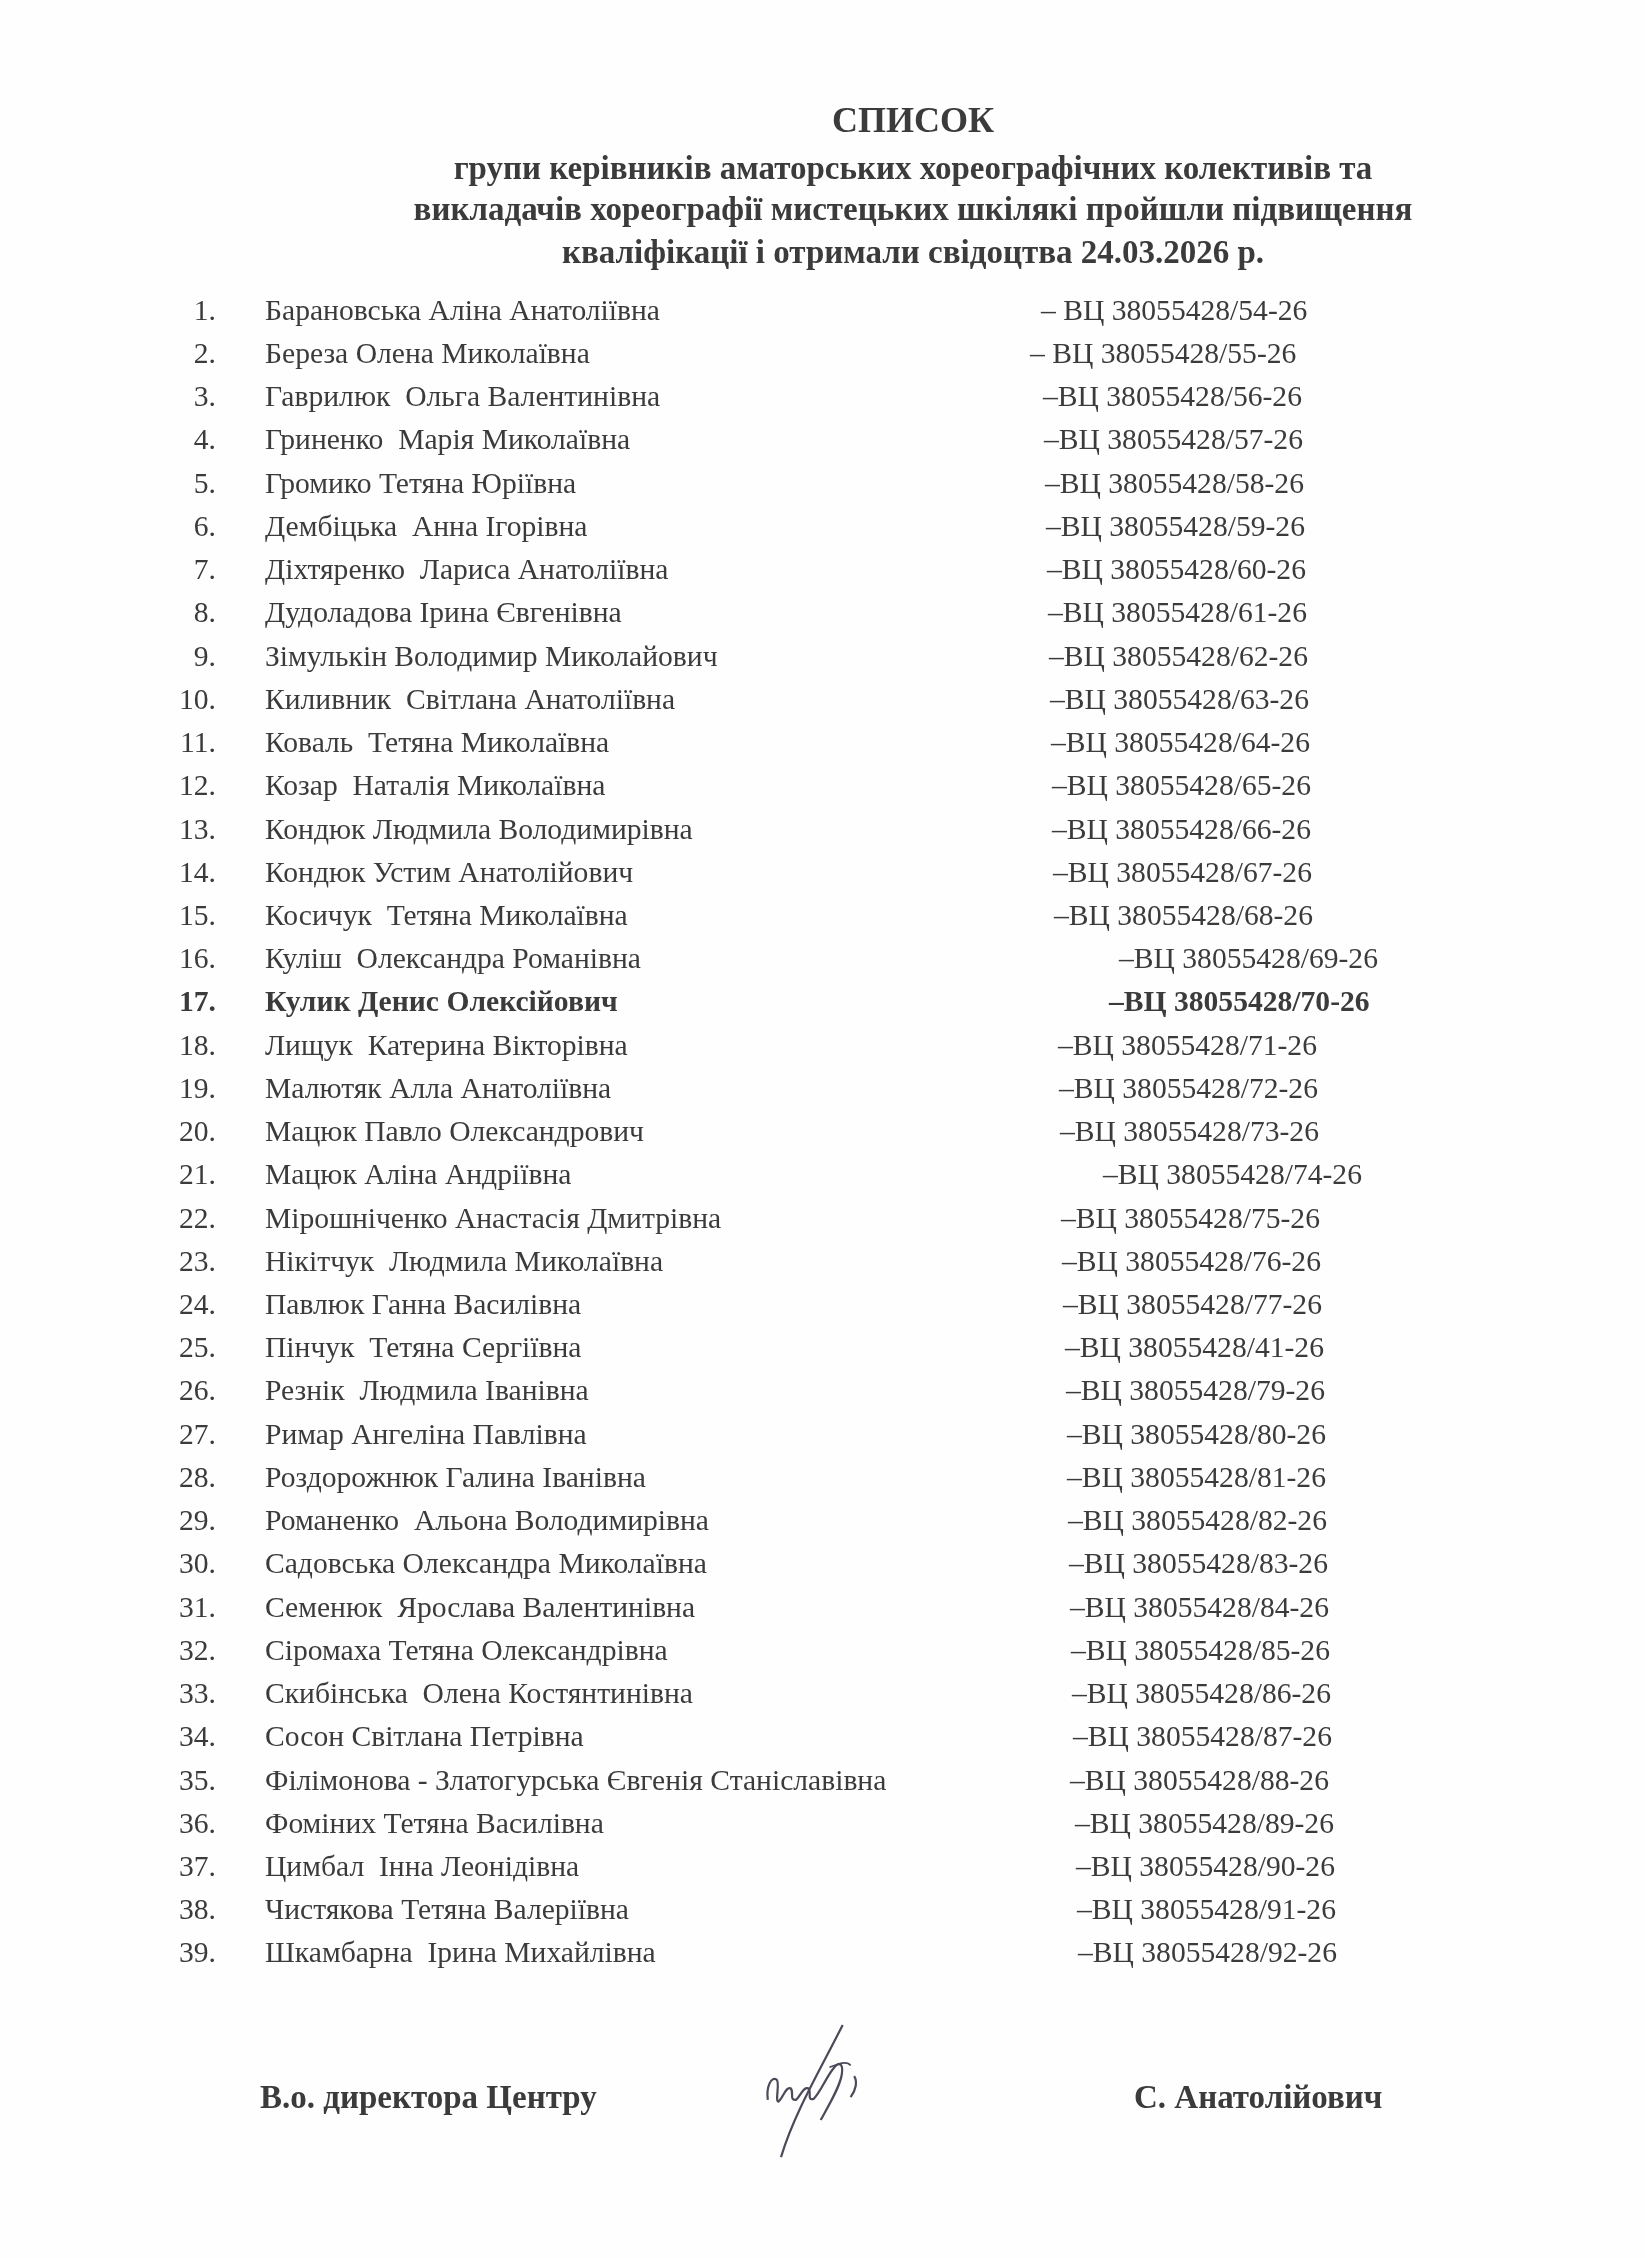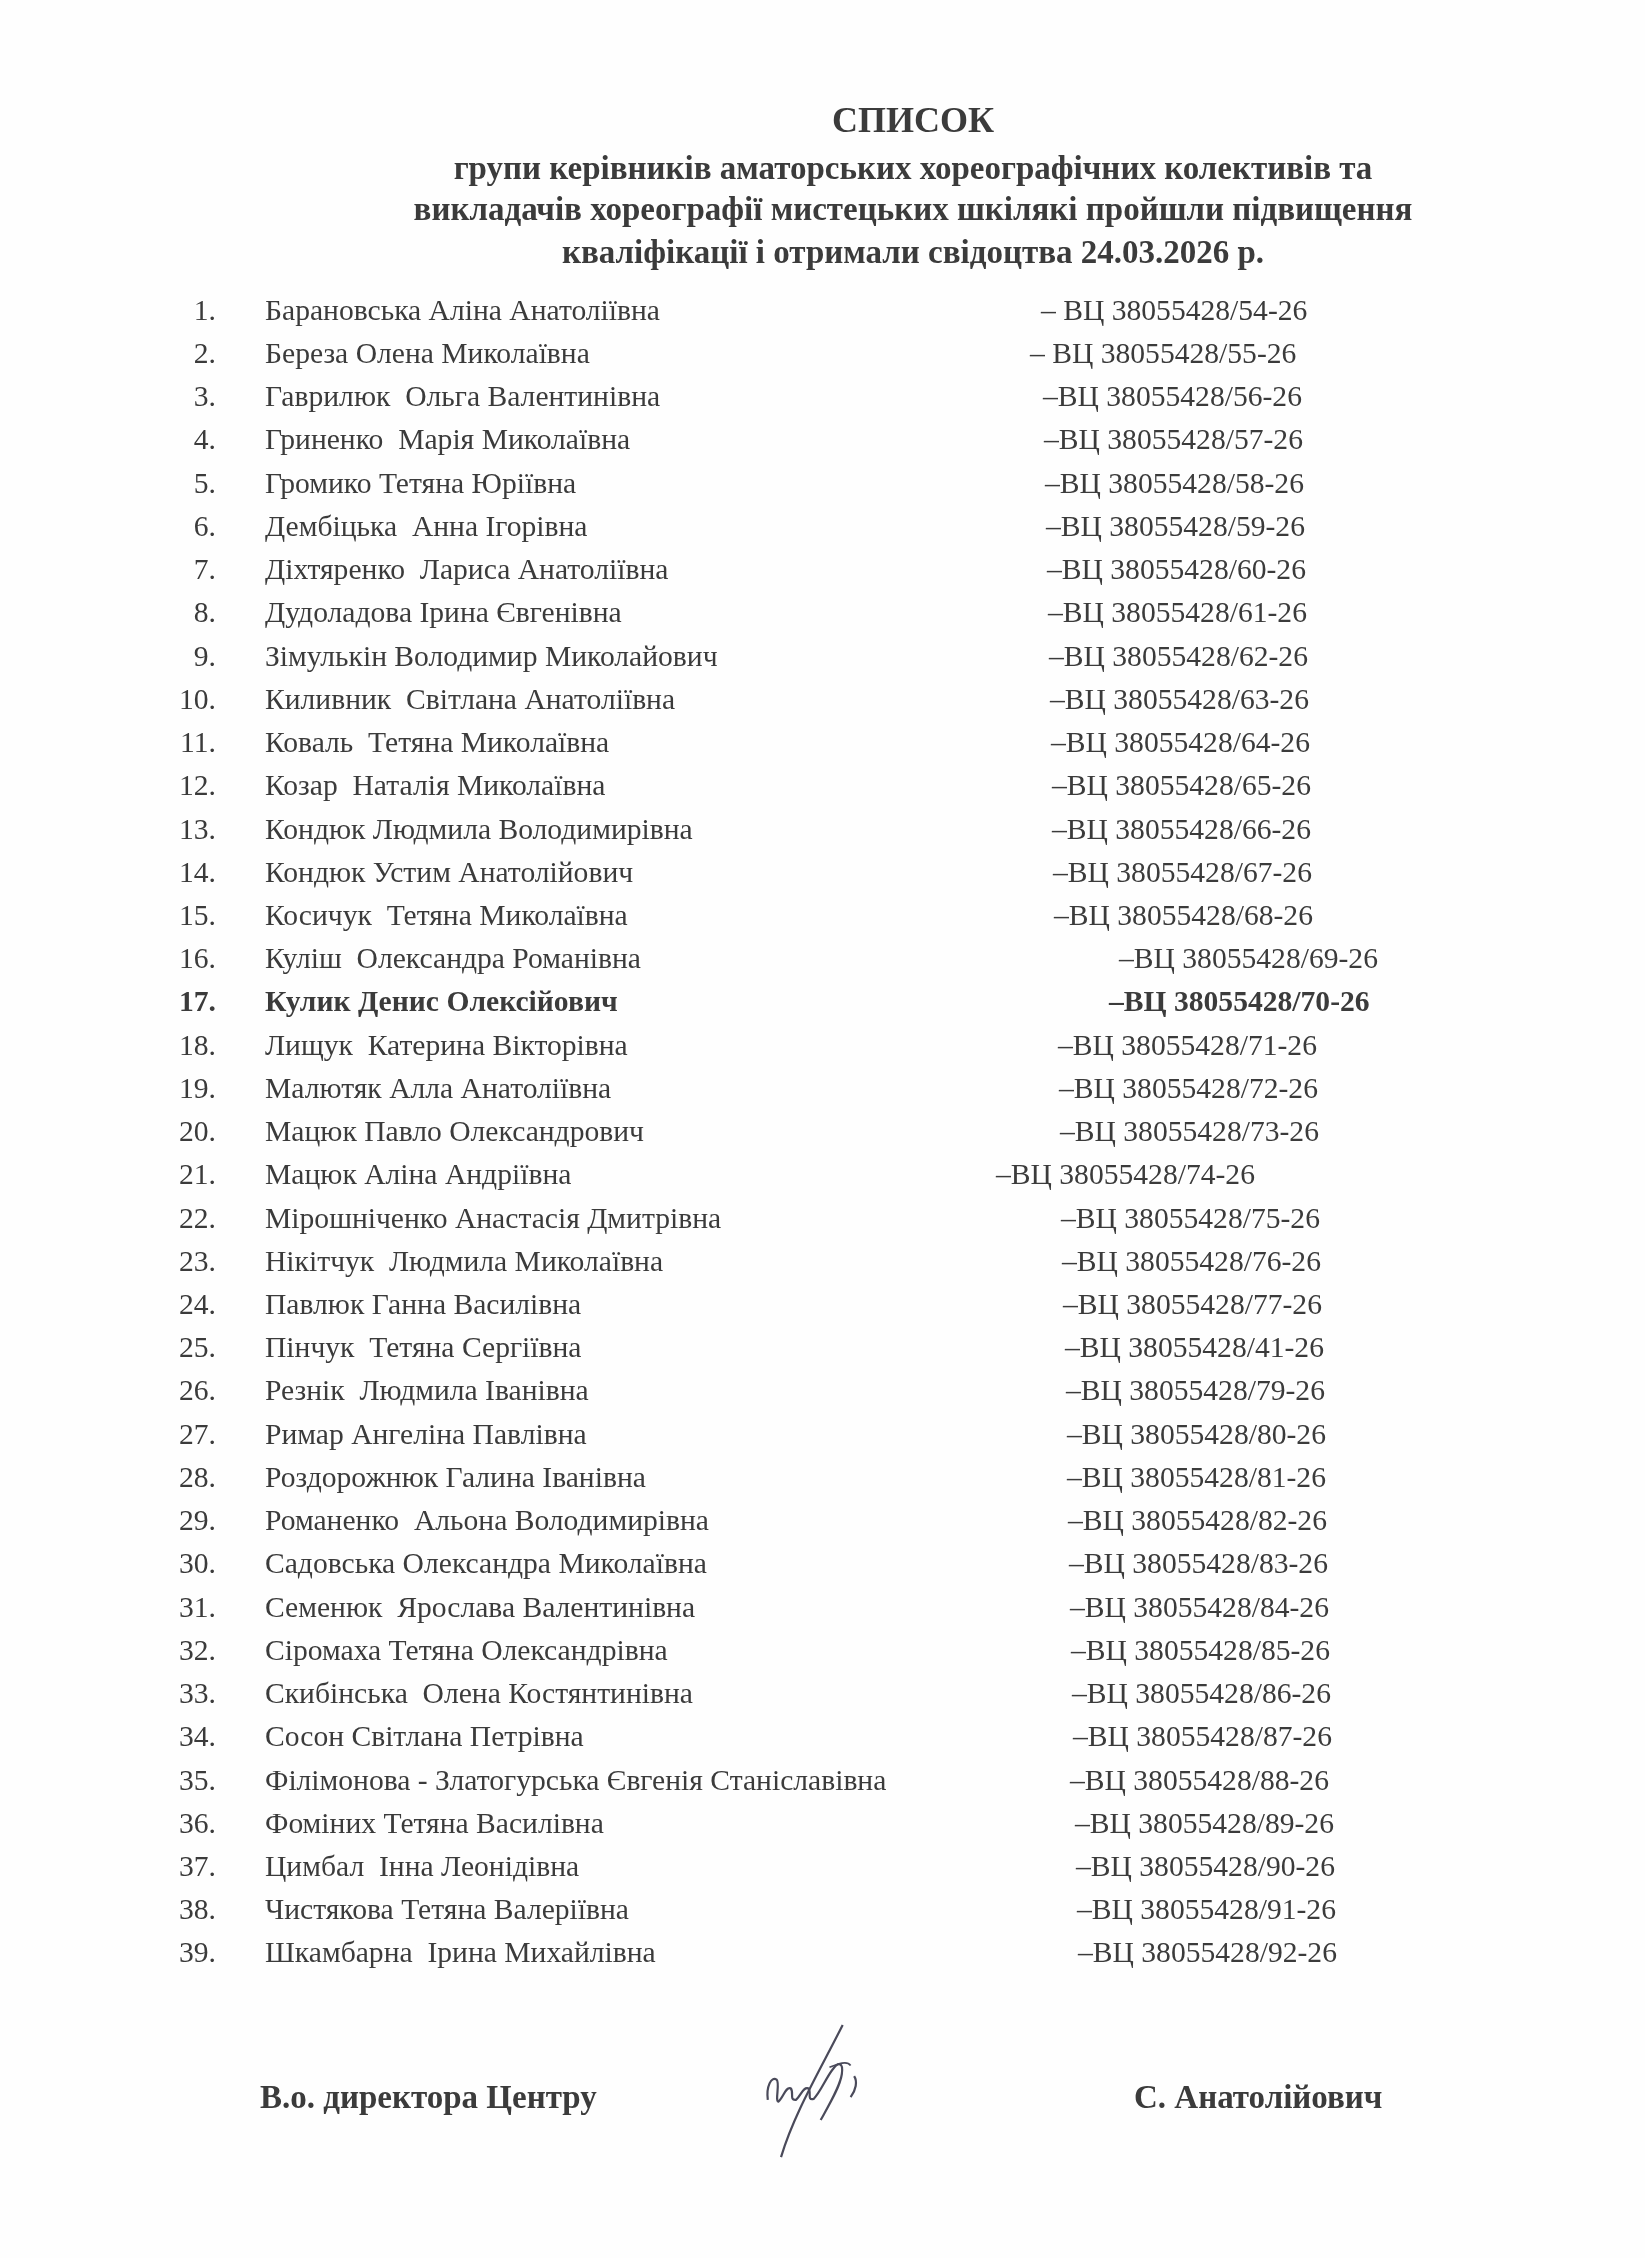--- a/index.html
+++ b/index.html
@@ -126,21 +126,21 @@
         <span class="cert" style="left: 1059px;">–ВЦ 38055428/72-26</span>
       </div>
       <div class="row" style="top: 1115px;">
         <span class="num">20.</span>
         <span class="name" style="white-space: pre;">Мацюк Павло Олександрович</span>
         <span class="cert" style="left: 1060px;">–ВЦ 38055428/73-26</span>
       </div>
       <div class="row" style="top: 1158px;">
         <span class="num">21.</span>
         <span class="name" style="white-space: pre;">Мацюк Аліна Андріївна</span>
-        <span class="cert" style="left: 996px;">–ВЦ 38055428/74-26</span>
+        <span class="cert" style="left: 1103px;">–ВЦ 38055428/74-26</span>
       </div>
       <div class="row" style="top: 1202px;">
         <span class="num">22.</span>
         <span class="name" style="white-space: pre;">Мірошніченко Анастасія Дмитрівна</span>
         <span class="cert" style="left: 1061px;">–ВЦ 38055428/75-26</span>
       </div>
       <div class="row" style="top: 1245px;">
         <span class="num">23.</span>
         <span class="name" style="white-space: pre;">Нікітчук  Людмила Миколаївна</span>
         <span class="cert" style="left: 1062px;">–ВЦ 38055428/76-26</span>

